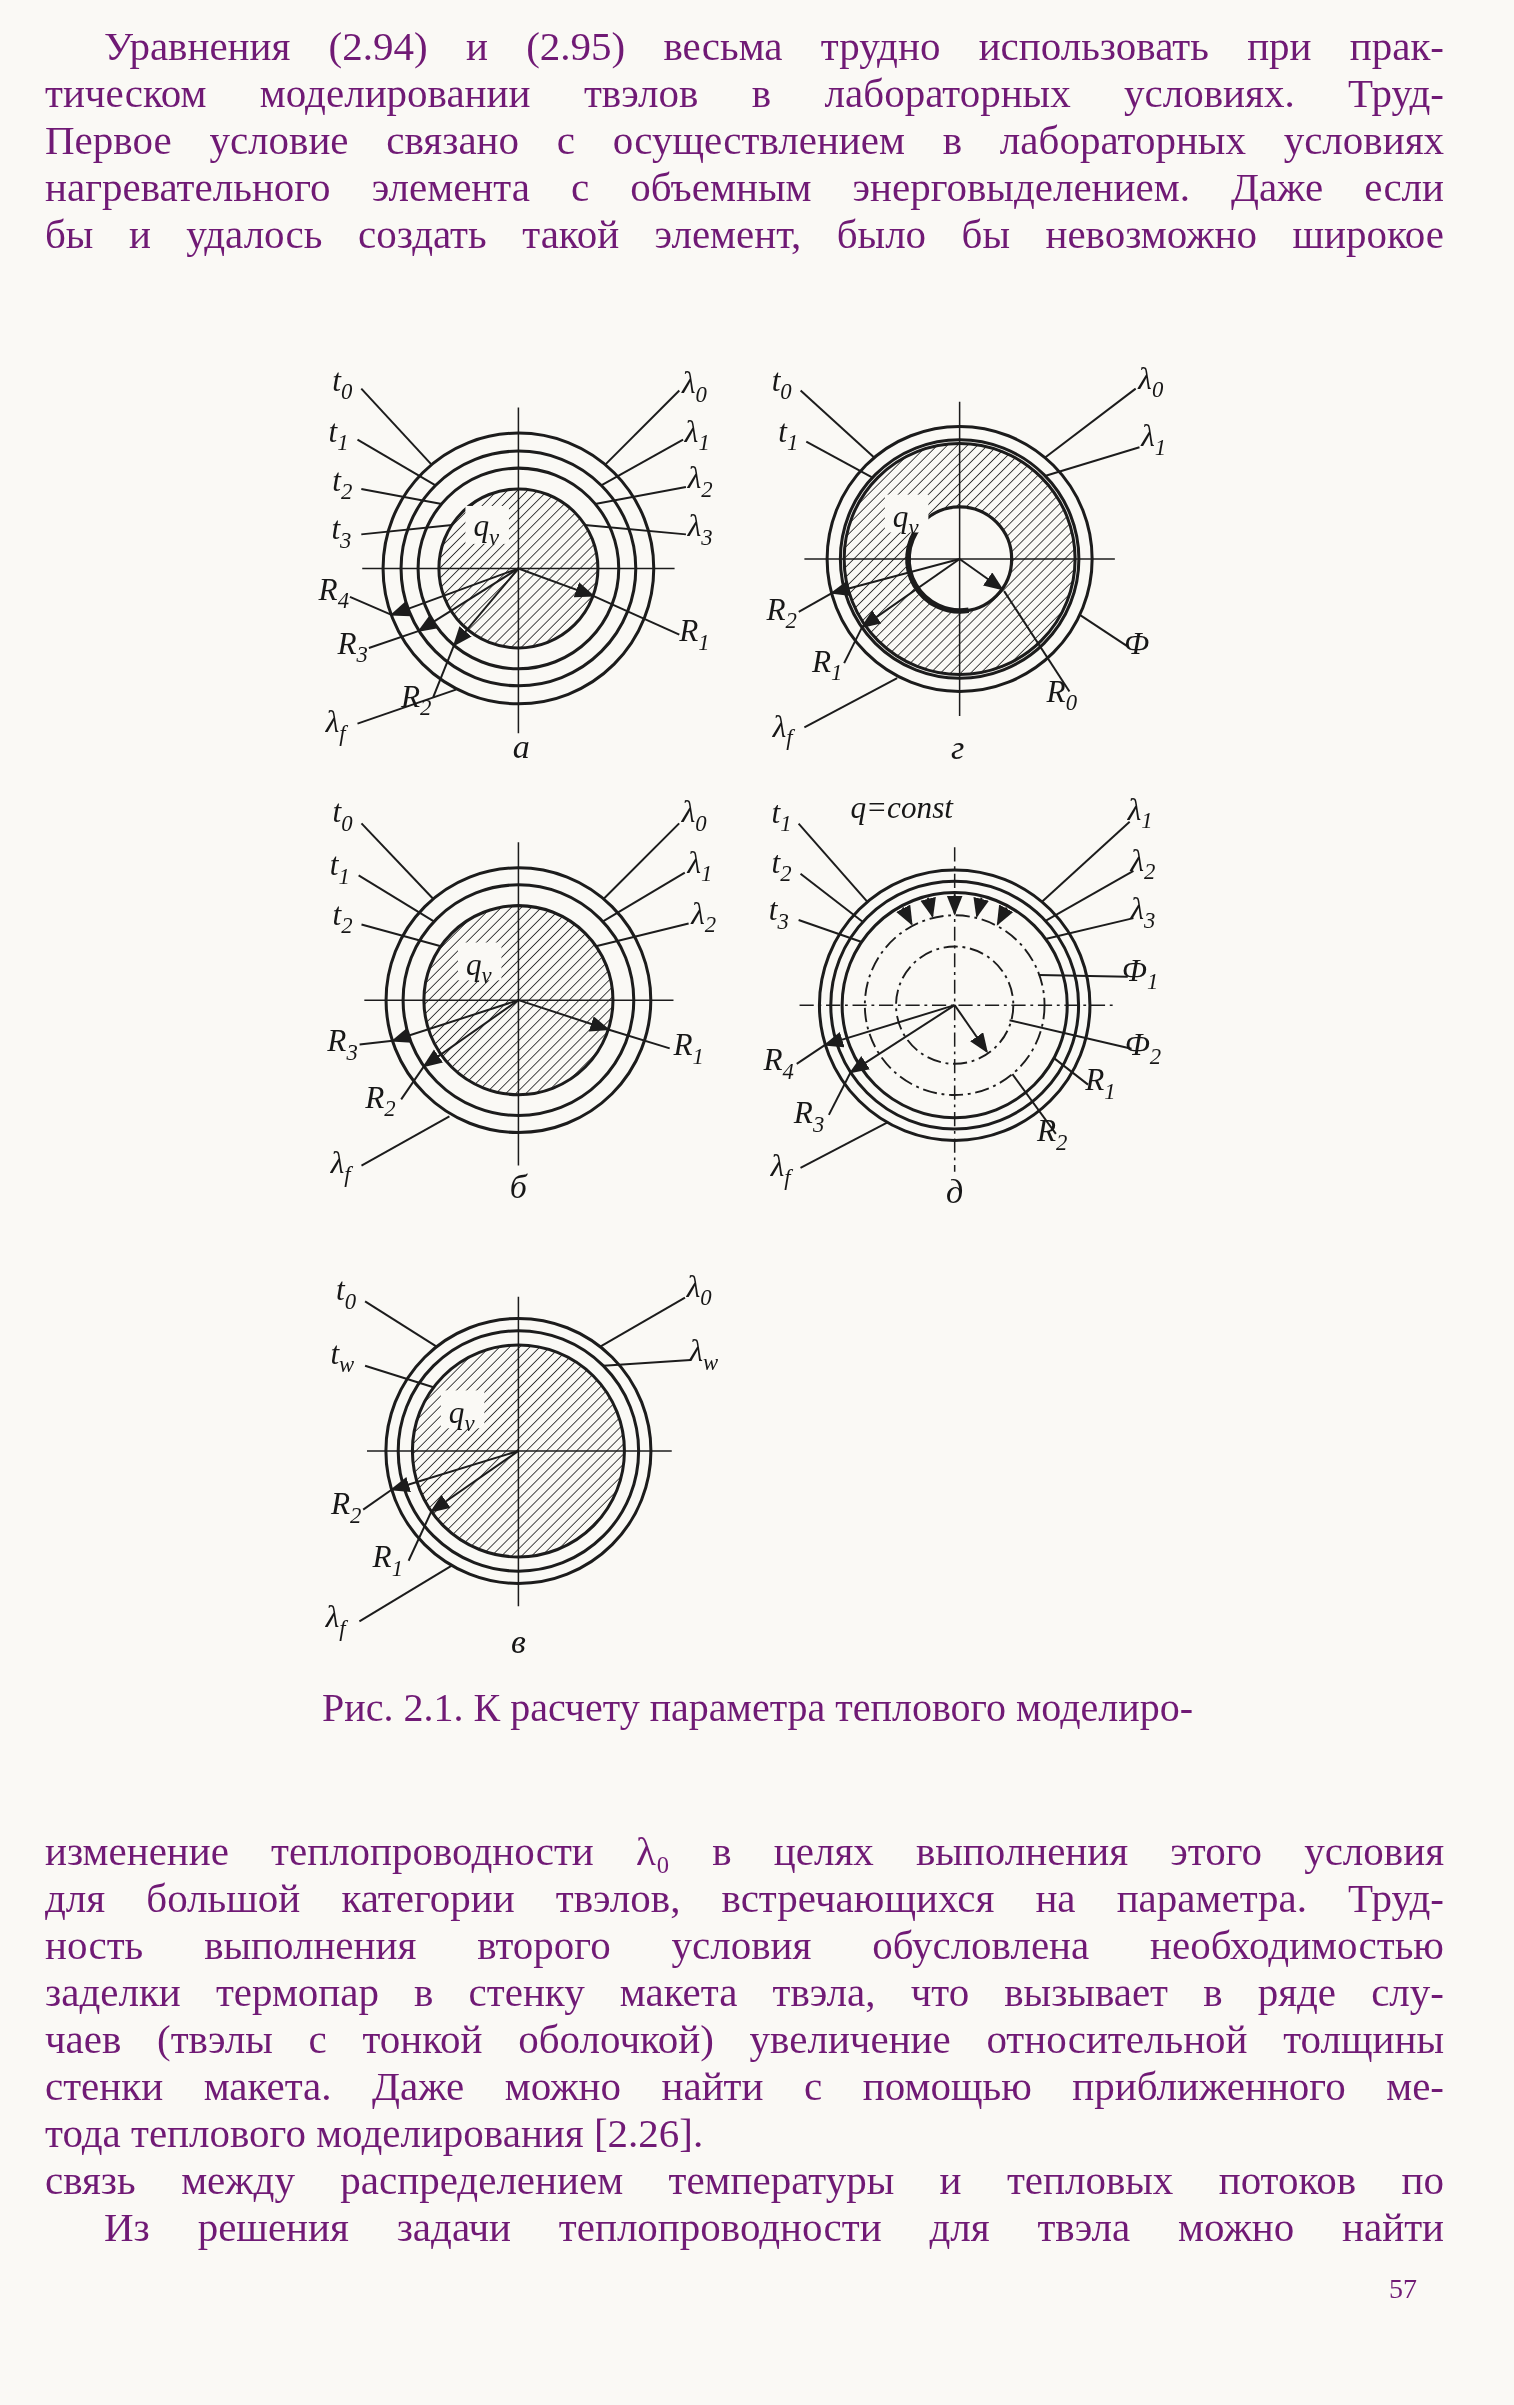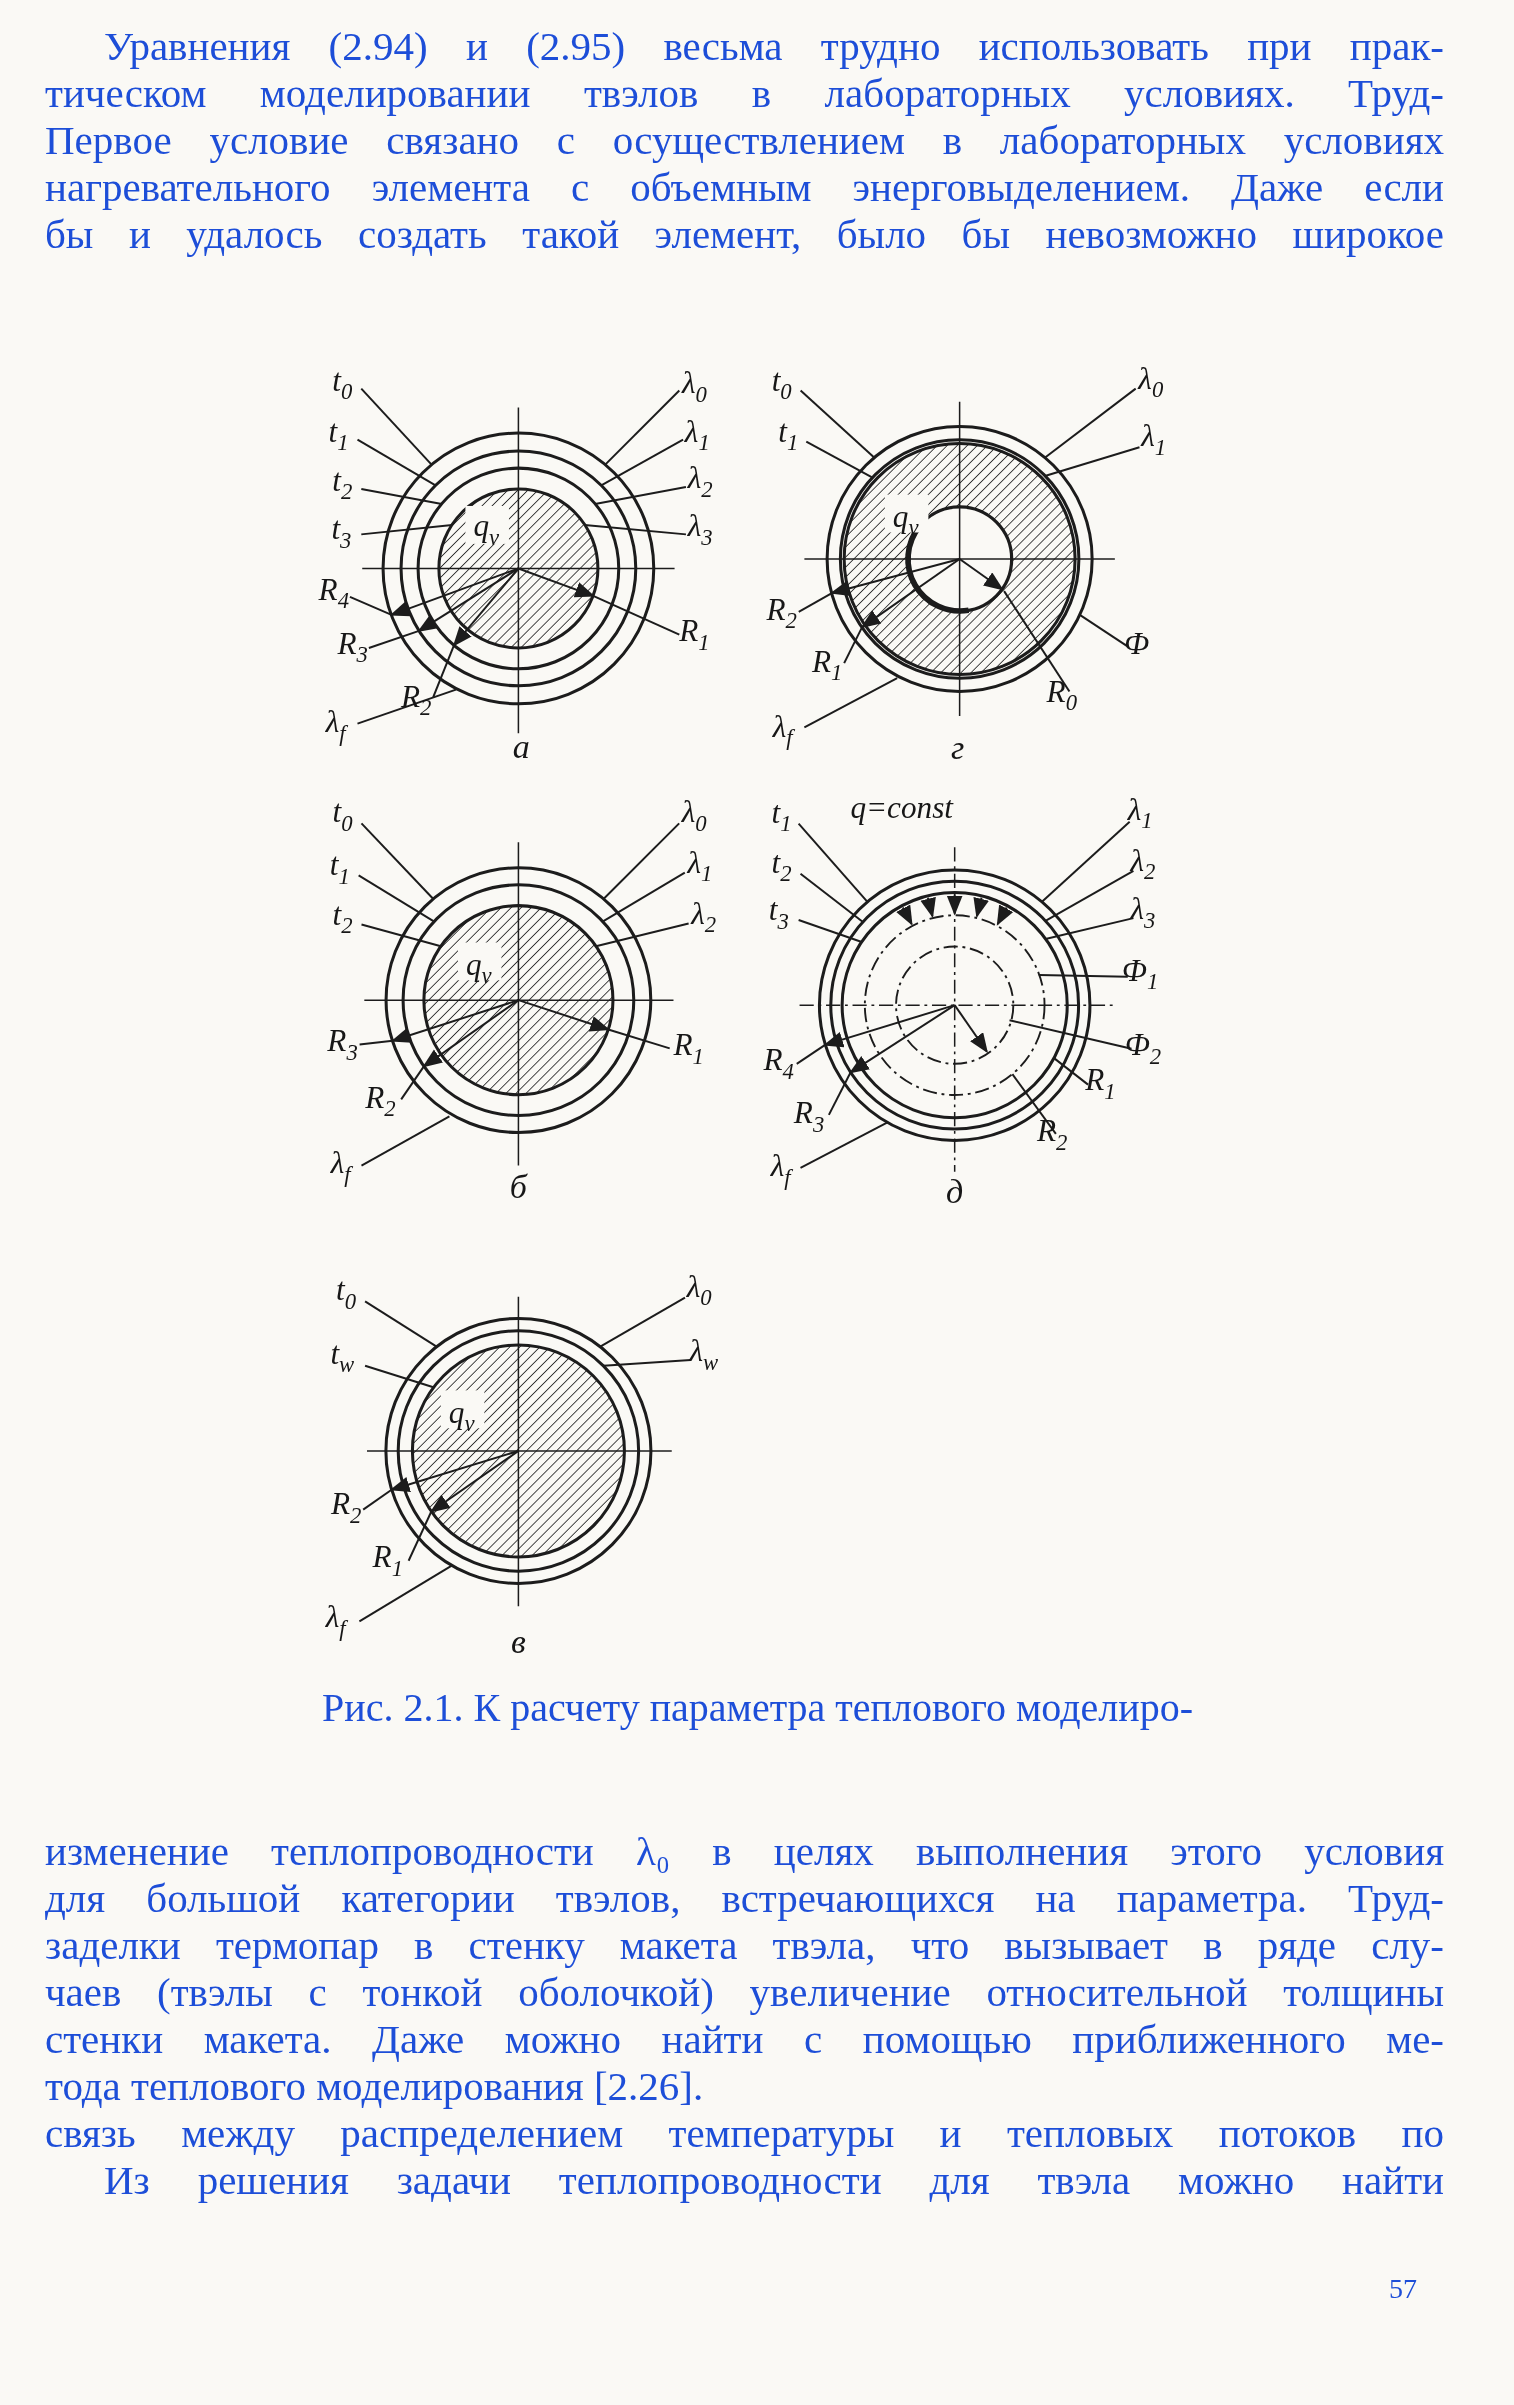--- a/index.html
+++ b/index.html
@@ -1,16 +1,16 @@
 <!DOCTYPE html>
 <html style="font-size:15px"><head>
 <meta charset="utf-8">
 <style>
   html,body{margin:0;padding:0;background:#faf9f5}
-  .page{position:relative;width:1514px;height:2406px;background:#faf9f5;color:#1d4ed8;
+  .page{position:relative;width:1514px;height:2406px;background:#faf9f5;color:#701a75;
         font-family:"Liberation Serif","DejaVu Serif",serif;overflow:hidden}
   .para{position:absolute;left:45px;width:1399px;font-size:41px;line-height:47px}
   .line{text-align:justify;text-align-last:justify}
   .line.indent{text-indent:59px}
   .line.endline{text-align-last:left}
   #para-top{top:23px}
   #para-bottom{top:1828px}
   .caption{position:absolute;left:270px;top:1685px;width:975px;text-align:center;
            font-size:40px;line-height:45px}
   .pagenum{position:absolute;left:1389px;top:2273px;font-size:28px}
@@ -237,20 +237,21 @@
     <text class="letter" text-anchor="middle" x="218" y="401">в</text>
   </svg>
 
   <div class="caption">
     <div>Рис. 2.1. К расчету параметра теплового моделиро-</div>
   </div>
 
   <div class="para" id="para-bottom">
     <div class="line">изменение теплопроводности λ₀ в целях выполнения этого условия</div>
     <div class="line">для большой категории твэлов, встречающихся на параметра. Труд-</div>
+    <div class="line">ность выполнения второго условия обусловлена необходимостью</div>
     <div class="line">заделки термопар в стенку макета твэла, что вызывает в ряде слу-</div>
     <div class="line">чаев (твэлы с тонкой оболочкой) увеличение относительной толщины</div>
     <div class="line">стенки макета. Даже можно найти с помощью приближенного ме-</div>
     <div class="line endline">тода теплового моделирования [2.26].</div>
     <div class="line">связь между распределением температуры и тепловых потоков по</div>
     <div class="line indent">Из решения задачи теплопроводности для твэла можно найти</div>
   </div>
 
   <div class="pagenum">57</div>
 

